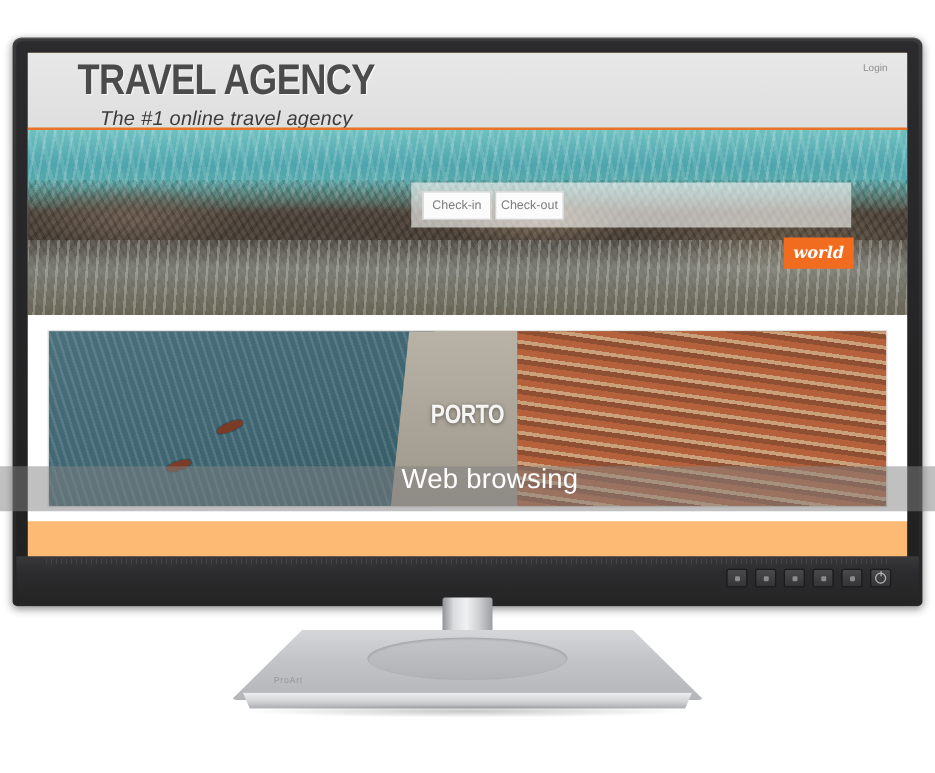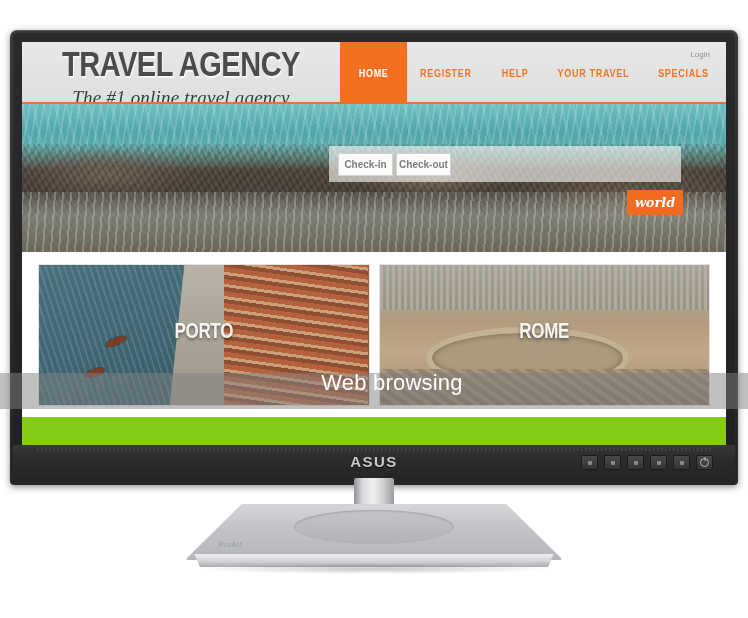--- a/index.html
+++ b/index.html
@@ -34,21 +34,21 @@
   }
   .screen-frame {
     position: absolute;
     left: 12px; top: 12px; right: 12px; bottom: 38px;
     background: #111;
     box-shadow: inset 0 0 4px rgba(0,0,0,.9);
     overflow: hidden;
   }
   .screen {
     position: absolute; inset: 0;
-    background: #84cc16;
+    background: #fdba74;
     overflow: hidden;
   }
 
   
   .chin {
     position: absolute;
     left: 3px; right: 3px; bottom: 3px; height: 37px;
     background: linear-gradient(180deg,#38383a 0%,#2c2c2e 35%,#242425 100%);
     border-radius: 0 0 4px 4px;
   }
@@ -153,23 +153,23 @@
     font-weight: bold; font-size: 29px;
     letter-spacing: -0.5px;
     color: #4b4b4b;
     transform: scaleY(1.18);
     transform-origin: top center;
     line-height: 1;
     text-shadow: 1px 1px 0 rgba(255,255,255,.7);
   }
   .brand-tagline {
     margin-top: 10px;
-    font-family: Liberation Serif, serif;
+    font-family: Liberation Sans, sans-serif;
     font-style: italic;
-    font-size: 19px;
+    font-size: 16px;
     color: #3c3c3c;
     letter-spacing: .2px;
   }
   .nav {
     position: absolute; left: 318px; top: 0; right: 0; height: 62px;
     display: flex; align-items: stretch;
   }
   .nav-item {
     display: flex; align-items: center; justify-content: center;
     font-size: 9px; font-weight: bold;
@@ -260,21 +260,20 @@
     color: #9b9b9b;
     box-sizing: border-box;
   }
   .date-field {
     width: 55px; height: 23px; margin-left: 3px;
     background: #fbfbfb;
     border: 1px solid #d2d2d2;
     display: flex; align-items: center; justify-content: center;
     font-size: 10px; color: #7d7d7d;
     box-sizing: border-box;
-    font-weight: bold;
   }
   .search-btn {
     position: absolute; left: 605px; top: 86px;
     width: 56px; height: 25px;
     background: #f26c1f;
     display: flex; align-items: center; justify-content: center;
     font-family: "DejaVu Serif", serif;
     font-style: italic; font-weight: bold;
     font-size: 13px; color: #ffffff;
     cursor: pointer;
@@ -440,27 +439,20 @@
 
     <div class="screen-frame">
       <div class="screen">
 
         <div class="site-header">
           <div class="brand">
             <div class="brand-title">TRAVEL AGENCY</div>
             <div class="brand-tagline">The #1 online travel agency</div>
           </div>
 
-          <div class="nav">
-            <div class="nav-item home">HOME</div>
-            <div class="nav-item reg">REGISTER</div>
-            <div class="nav-item help">HELP</div>
-            <div class="nav-item travel">YOUR TRAVEL</div>
-            <div class="nav-item spec">SPECIALS</div>
-          </div>
 
           <div class="login">Login</div>
           <div class="header-orange-rule"></div>
         </div>
 
         <div class="hero">
           <div class="hero-water"></div>
           <div class="hero-rocks"></div>
           <div class="hero-shallow"></div>
 
@@ -479,37 +471,28 @@
             <div class="art art-porto">
               <div class="river"></div>
               <div class="quay"></div>
               <div class="roofs"></div>
               <div class="boat b1"></div>
               <div class="boat b2"></div>
             </div>
             <div class="card-label">PORTO</div>
           </div>
 
-          <div class="card">
-            <div class="art art-rome">
-              <div class="skyline"></div>
-              <div class="oval"></div>
-              <div class="ground"></div>
-            </div>
-            <div class="card-label">ROME</div>
-          </div>
 
 
         </div>
       </div>
     </div>
 
     <div class="chin">
       <div class="chin-vents"></div>
-      <div class="asus-logo">ASUS</div>
       <div class="ctrl-buttons">
         <div class="ctrl-btn">
             <div class="dot"></div>
           </div>
         <div class="ctrl-btn">
             <div class="dot"></div>
           </div>
         <div class="ctrl-btn">
             <div class="dot"></div>
           </div>

